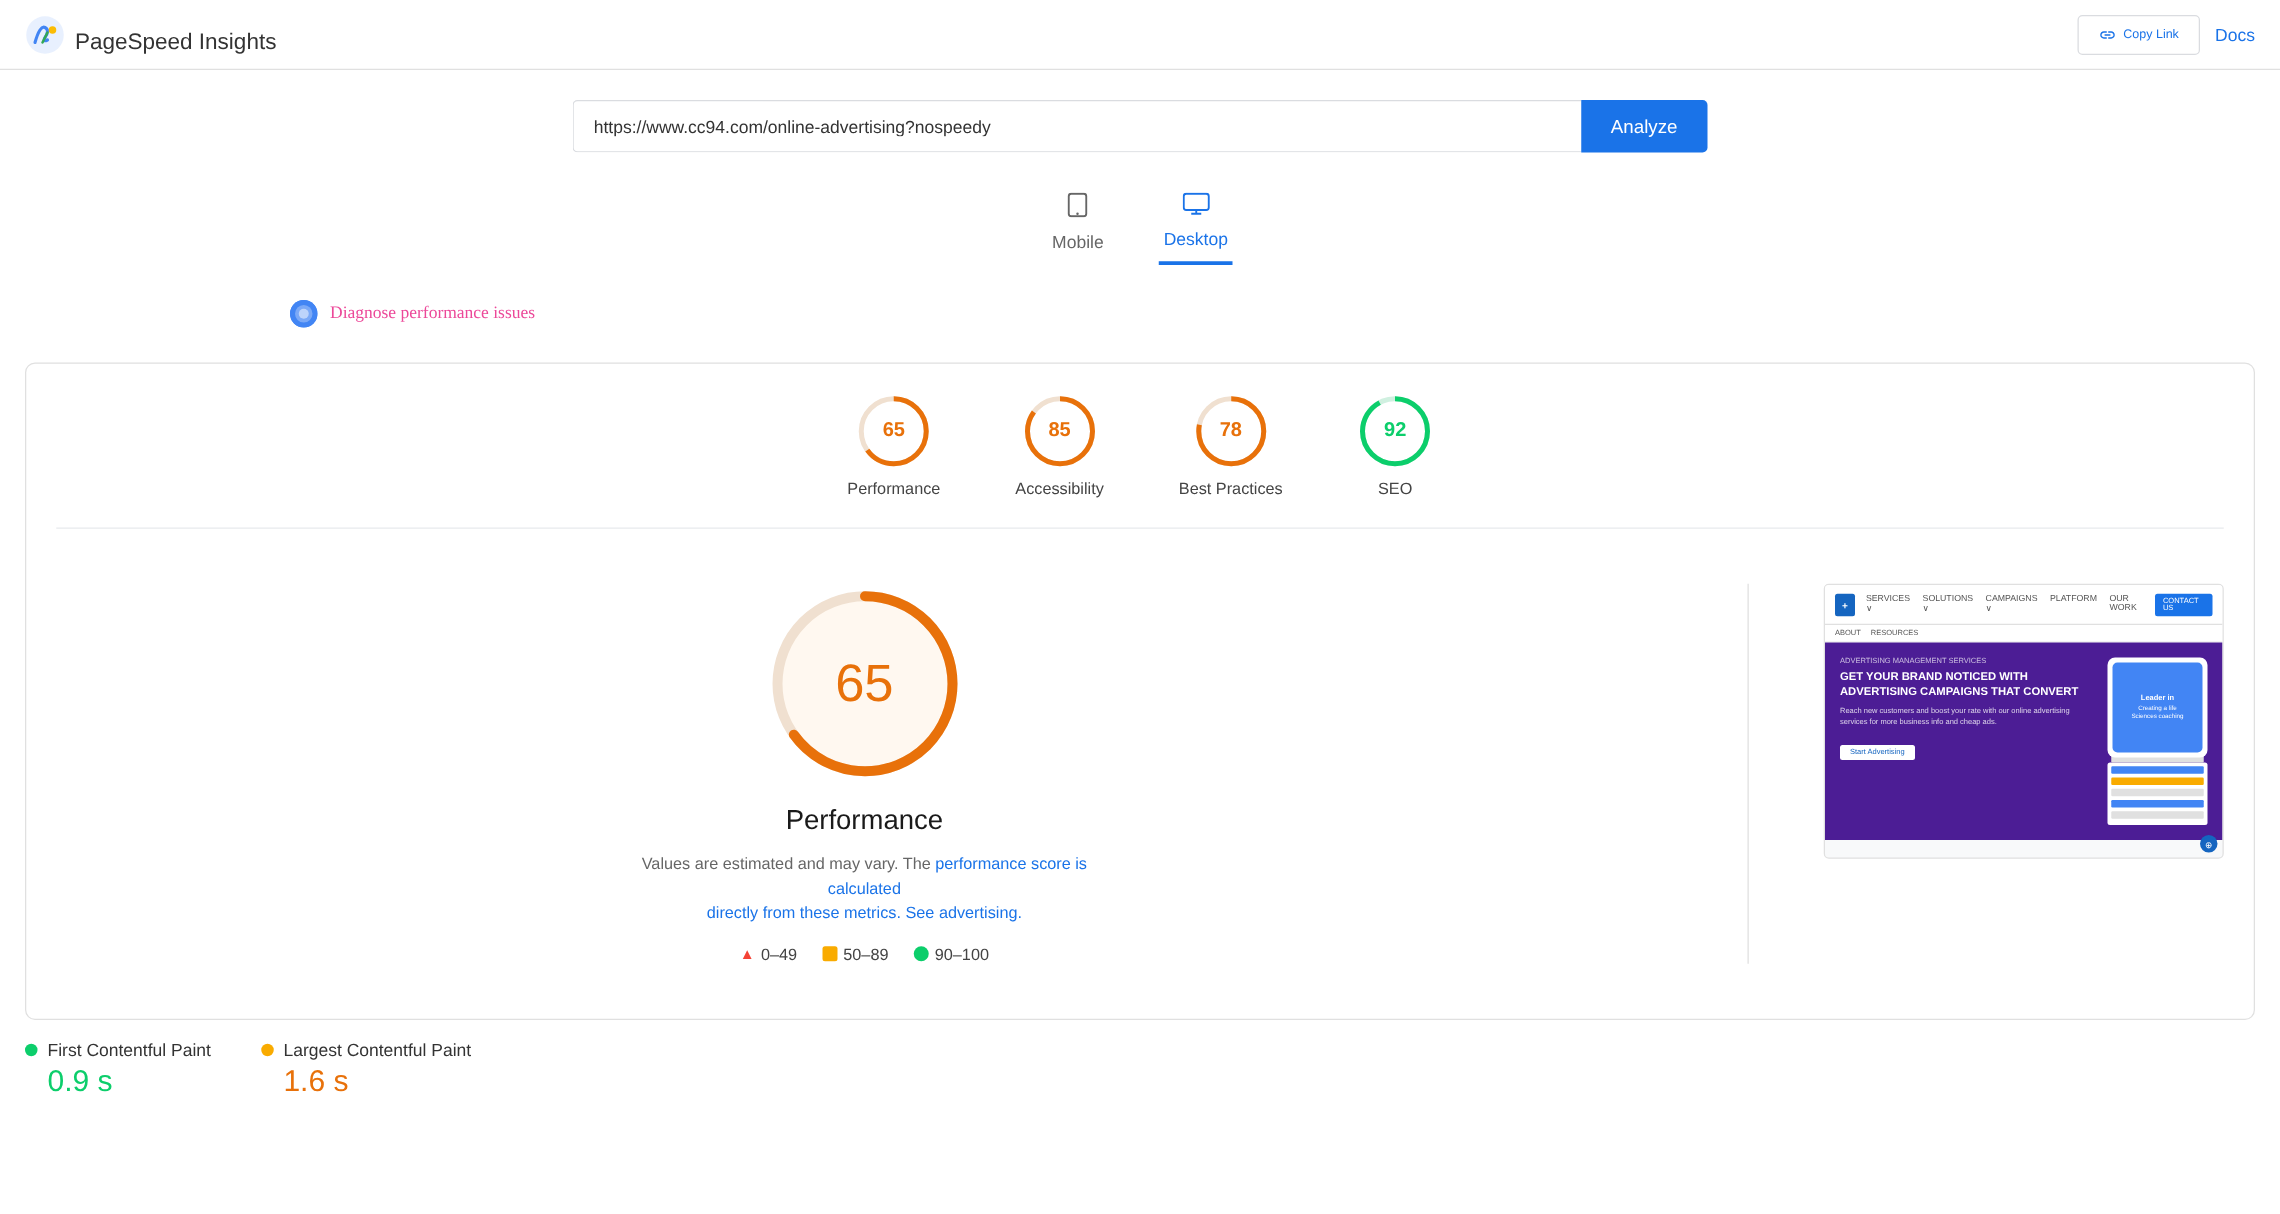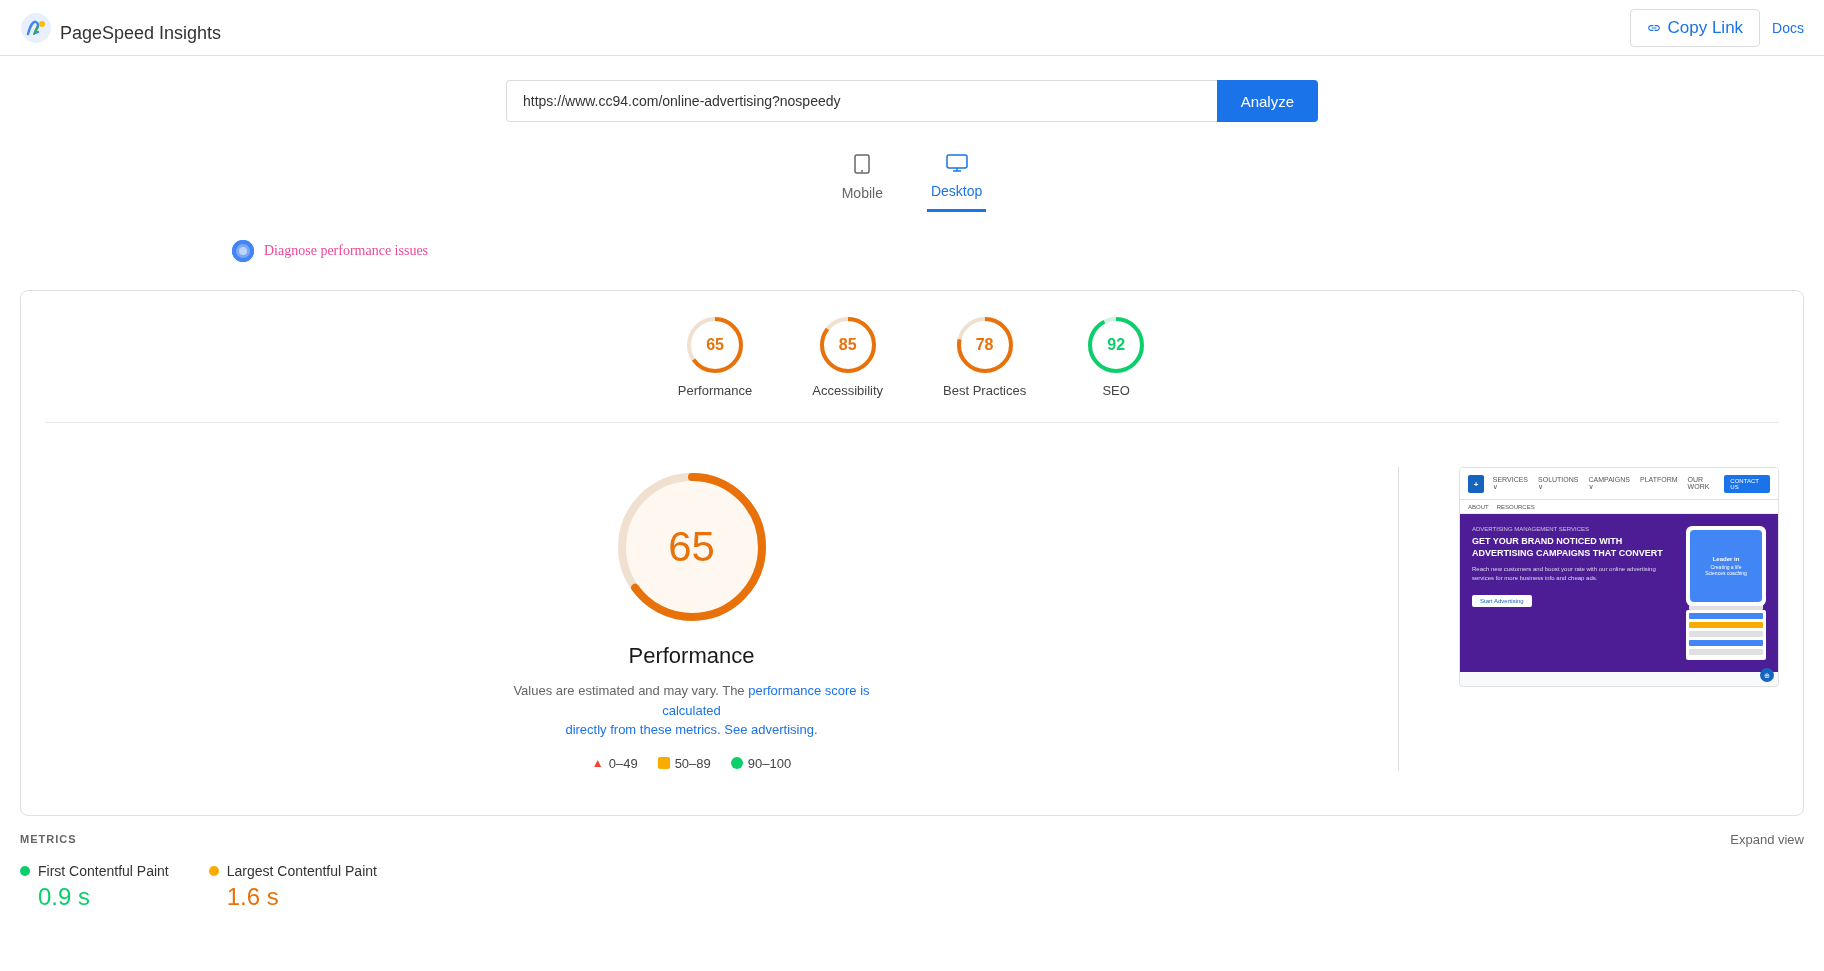--- a/index.html
+++ b/index.html
@@ -35,38 +35,38 @@
     }
     .copy-link-btn {
       display: flex;
       align-items: center;
       gap: 6px;
       padding: 8px 16px;
       border: 1px solid #dadce0;
       border-radius: 4px;
       background: #fff;
       color: #1a73e8;
-      font-size: 17px;
+      font-size: 10px;
       cursor: pointer;
     }
     .docs-link {
       color: #1a73e8;
       text-decoration: none;
       font-size: 14px;
     }
 
     
     .search-area {
       display: flex;
       justify-content: center;
       padding: 24px 20px 16px;
     }
     .search-container {
       display: flex;
-      width: 812px;
+      width: 908px;
       gap: 0;
     }
     .url-input {
       flex: 1;
       padding: 12px 16px;
       border: 1px solid #dadce0;
       border-right: none;
       border-radius: 4px 0 0 4px;
       font-size: 14px;
       outline: none;
@@ -652,24 +652,20 @@
             <circle cx="5" cy="5" r="5" fill="#1565c0"></circle>
             <text x="5" y="8" text-anchor="middle" font-size="7" fill="white">⊕</text>
           </svg>
         </div>
       </div>
     </div>
   </div>
 </div>
 
 <div class="metrics-section">
-  <div class="metrics-header">
-    <span class="metrics-label">METRICS</span>
-    <span class="expand-view">Expand view</span>
-  </div>
   <div class="metrics-row">
 
     <div class="metric-item">
       <div class="metric-name-row">
         <div class="metric-dot green"></div>
         <span class="metric-name">First Contentful Paint</span>
       </div>
       <span class="metric-value green">0.9 s</span>
     </div>
 

